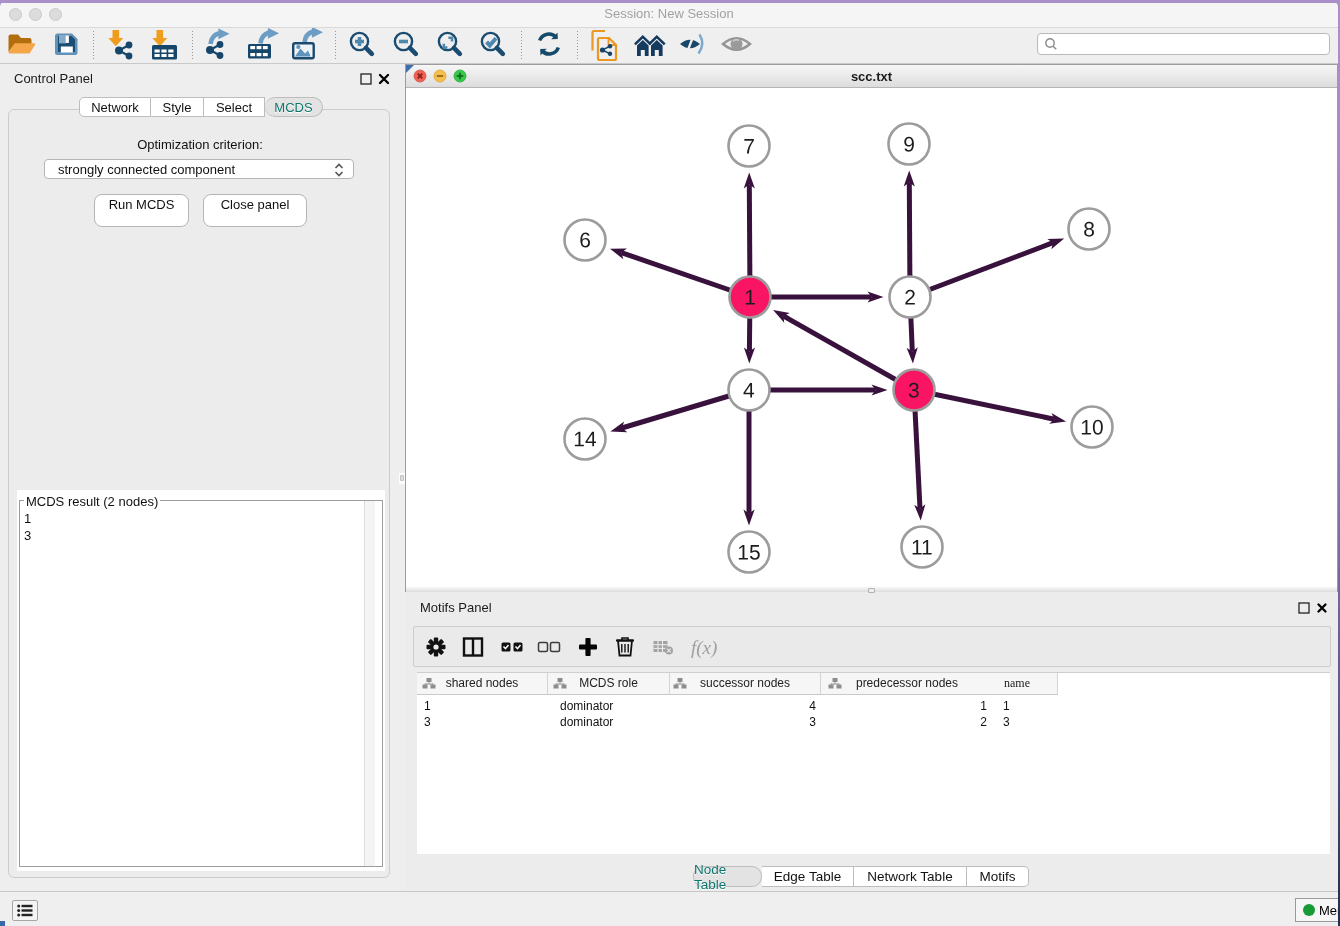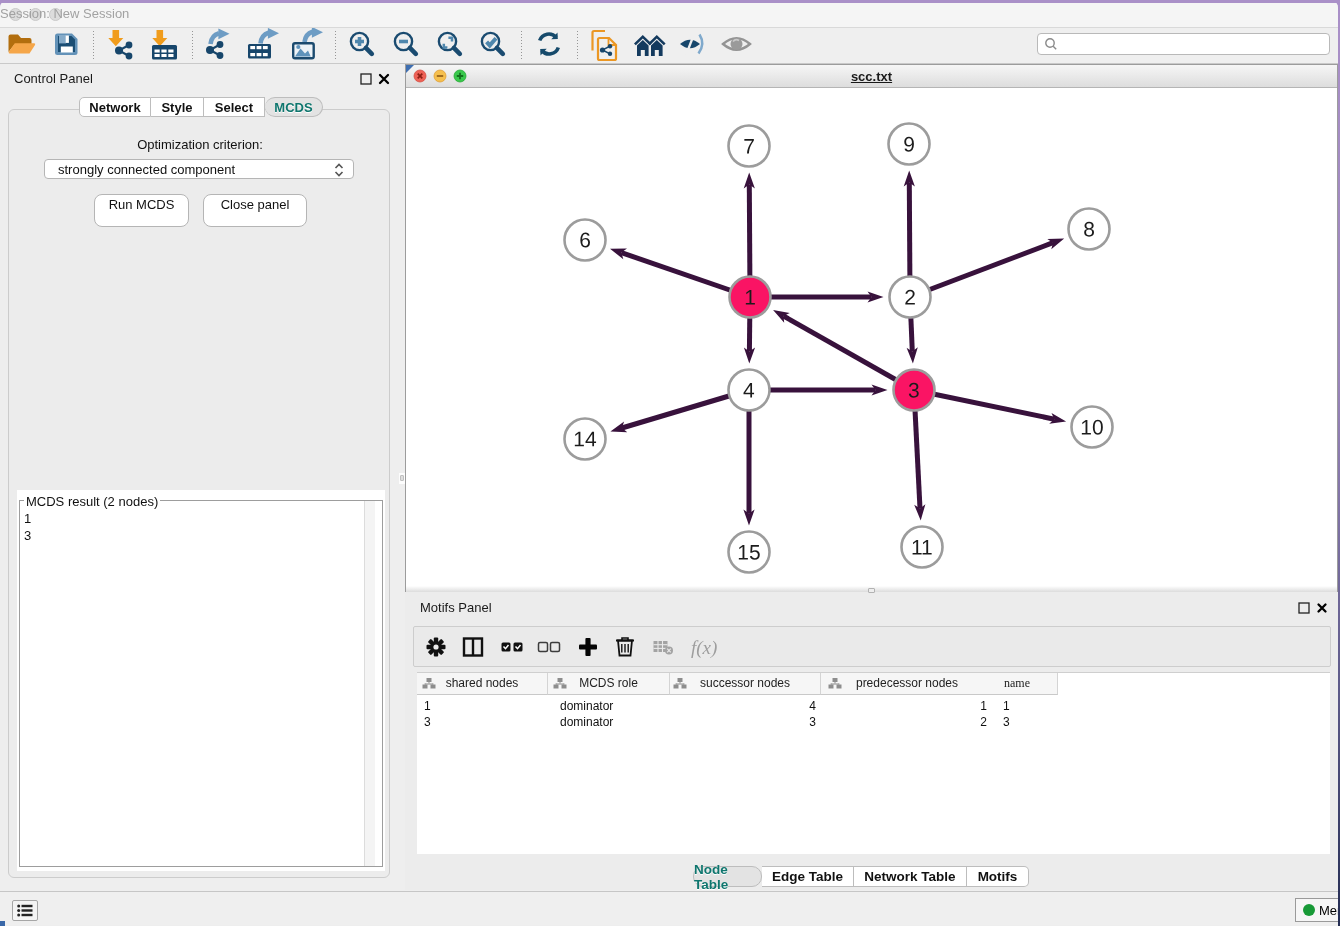--- a/index.html
+++ b/index.html
@@ -7,32 +7,32 @@
        font-family:"Liberation Sans",sans-serif;
        background:linear-gradient(180deg,#aa90c8 0%,#9c86bc 40%,#5c5a88 75%,#232c52 100%);}
   .abs{position:absolute;}
   #win{position:absolute;left:0;top:0;width:1338px;height:926px;background:#eeeeee;
        border-radius:8px 8px 0 0;overflow:hidden;}
   
   #titlebar{position:absolute;left:0;top:0;width:100%;height:27px;background:#f5f5f5;
             border-bottom:1px solid #d9d9d9;}
   .tl{position:absolute;top:8px;width:11px;height:11px;border-radius:50%;
       background:#dcdcdc;border:1px solid #c9c9c9;}
-  #wtitle{position:absolute;top:6px;left:0;width:100%;text-align:left;color:#a2a2a2;
+  #wtitle{position:absolute;top:6px;left:0;width:100%;text-align:center;color:#a2a2a2;
           font-size:13px;}
   
   #toolbar{position:absolute;left:0;top:28px;width:100%;height:35px;background:#efefef;
            border-bottom:1px solid #c9c9c9;}
   .sep{position:absolute;top:3px;height:29px;width:1px;background-image:repeating-linear-gradient(180deg,#969696 0,#969696 1px,transparent 1px,transparent 3px);}
   #search{position:absolute;left:1037px;top:5px;width:291px;height:20px;background:#fff;
           border:1px solid #b9b9b9;border-radius:4px;}
   
   #cp-title{position:absolute;left:14px;top:71px;font-size:13px;color:#1a1a1a;}
   .tabs{position:absolute;display:flex;height:20px;font-size:13px;z-index:5;}
-  .tab{border:1px solid #bdbdbd;border-left:none;background:#fff;color:#111;font-weight:bold;
+  .tab{border:1px solid #bdbdbd;border-left:none;background:#fff;color:#111;font-weight:normal;
        display:flex;align-items:center;justify-content:center;box-sizing:border-box;}
   .tab.first{border-left:1px solid #bdbdbd;border-radius:5px 0 0 5px;}
   .tab.last{border-radius:0 5px 5px 0;}
   .tab.sel{background:#e3e3e3;color:#0f766e;text-shadow:0 1px 0 #fff;border-radius:10px;}
   #cp-panel{position:absolute;left:8px;top:109px;width:382px;height:769px;
             border:1px solid #cccccc;border-radius:6px;background:#ececec;box-sizing:border-box;}
   #opt-label{position:absolute;left:0;top:137px;width:400px;text-align:center;font-size:13px;color:#111;}
   #dropdown{position:absolute;left:44px;top:159px;width:310px;height:20px;background:#fff;
             border:1px solid #b5b5b5;border-radius:4px;font-size:13px;color:#111;
             line-height:20px;padding-left:13px;box-sizing:border-box;}
@@ -45,21 +45,21 @@
   #mcds-label{position:absolute;left:24px;top:494px;background:#fff;padding:0 2px;
               font-size:13px;color:#111;}
   #mcds-text{position:absolute;left:24px;top:511px;font-size:13px;color:#111;line-height:16.5px;}
   #mcds-sb{position:absolute;left:364px;top:501px;width:10px;height:365px;background:#f4f4f4;
            border-left:1px solid #dcdcdc;}
   
   #netwin{position:absolute;left:405px;top:64px;width:933px;height:528px;
           border:1px solid #9c9c9c;border-bottom:none;box-sizing:border-box;background:#fff;}
   #net-titlebar{position:absolute;left:0;top:0;width:100%;height:22px;
                 background:linear-gradient(180deg,#f6f6f6,#dddddd);border-bottom:1px solid #b5b5b5;}
-  #net-title{position:absolute;top:4px;width:100%;text-align:center;font-size:13px;font-weight:bold;color:#1a1a1a;text-decoration:underline;}
+  #net-title{position:absolute;top:4px;width:100%;text-align:center;font-size:13px;font-weight:bold;color:#1a1a1a;}
   
   #tp{position:absolute;left:405px;top:592px;width:933px;height:298px;background:#ececec;}
   #tp-title{position:absolute;left:15px;top:8px;font-size:13px;color:#1a1a1a;}
   #tp-toolbar{position:absolute;left:8px;top:34px;width:918px;height:41px;background:#eaeaea;
               border:1px solid #cdcdcd;border-radius:2px;box-sizing:border-box;}
   #tp-table{position:absolute;left:12px;top:80px;width:913px;height:181px;background:#fff;
             border-top:1px solid #cfcfcf;}
   .hcell{position:absolute;top:0;height:22px;background:#f6f6f6;border-right:1px solid #d4d4d4;
          border-bottom:1px solid #c9c9c9;box-sizing:border-box;font-size:12px;color:#222;
          text-align:center;line-height:21px;}

